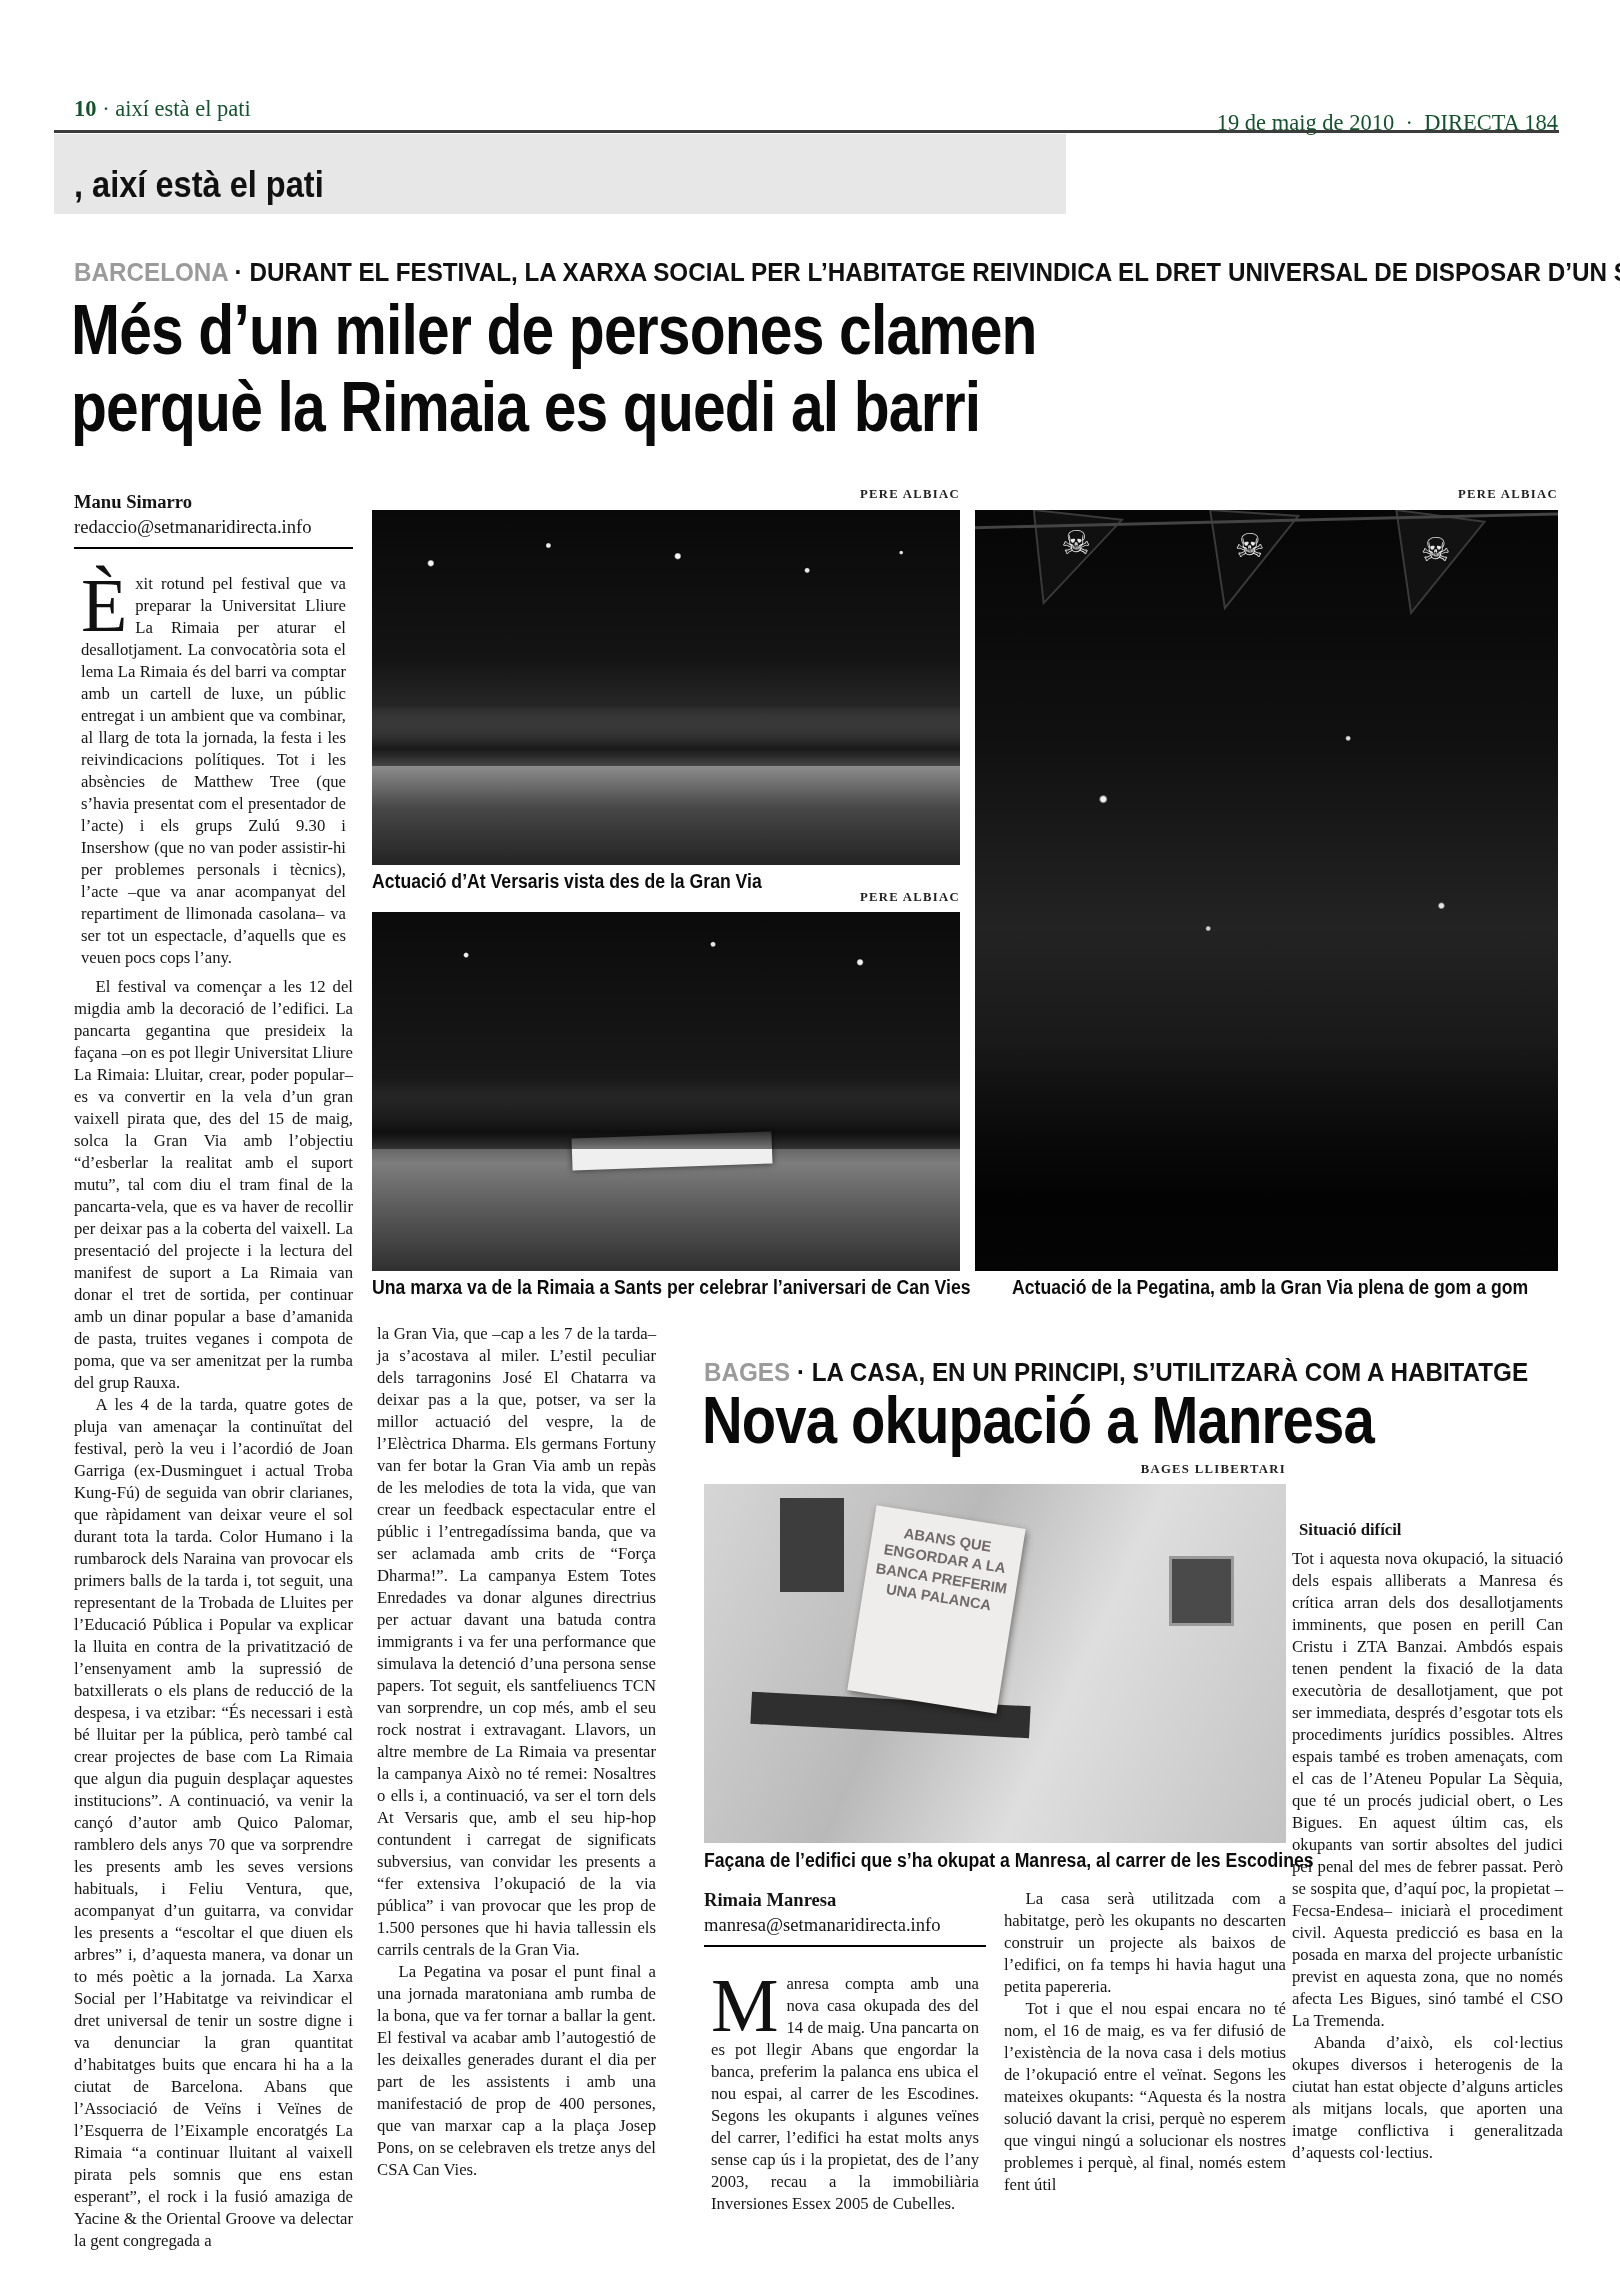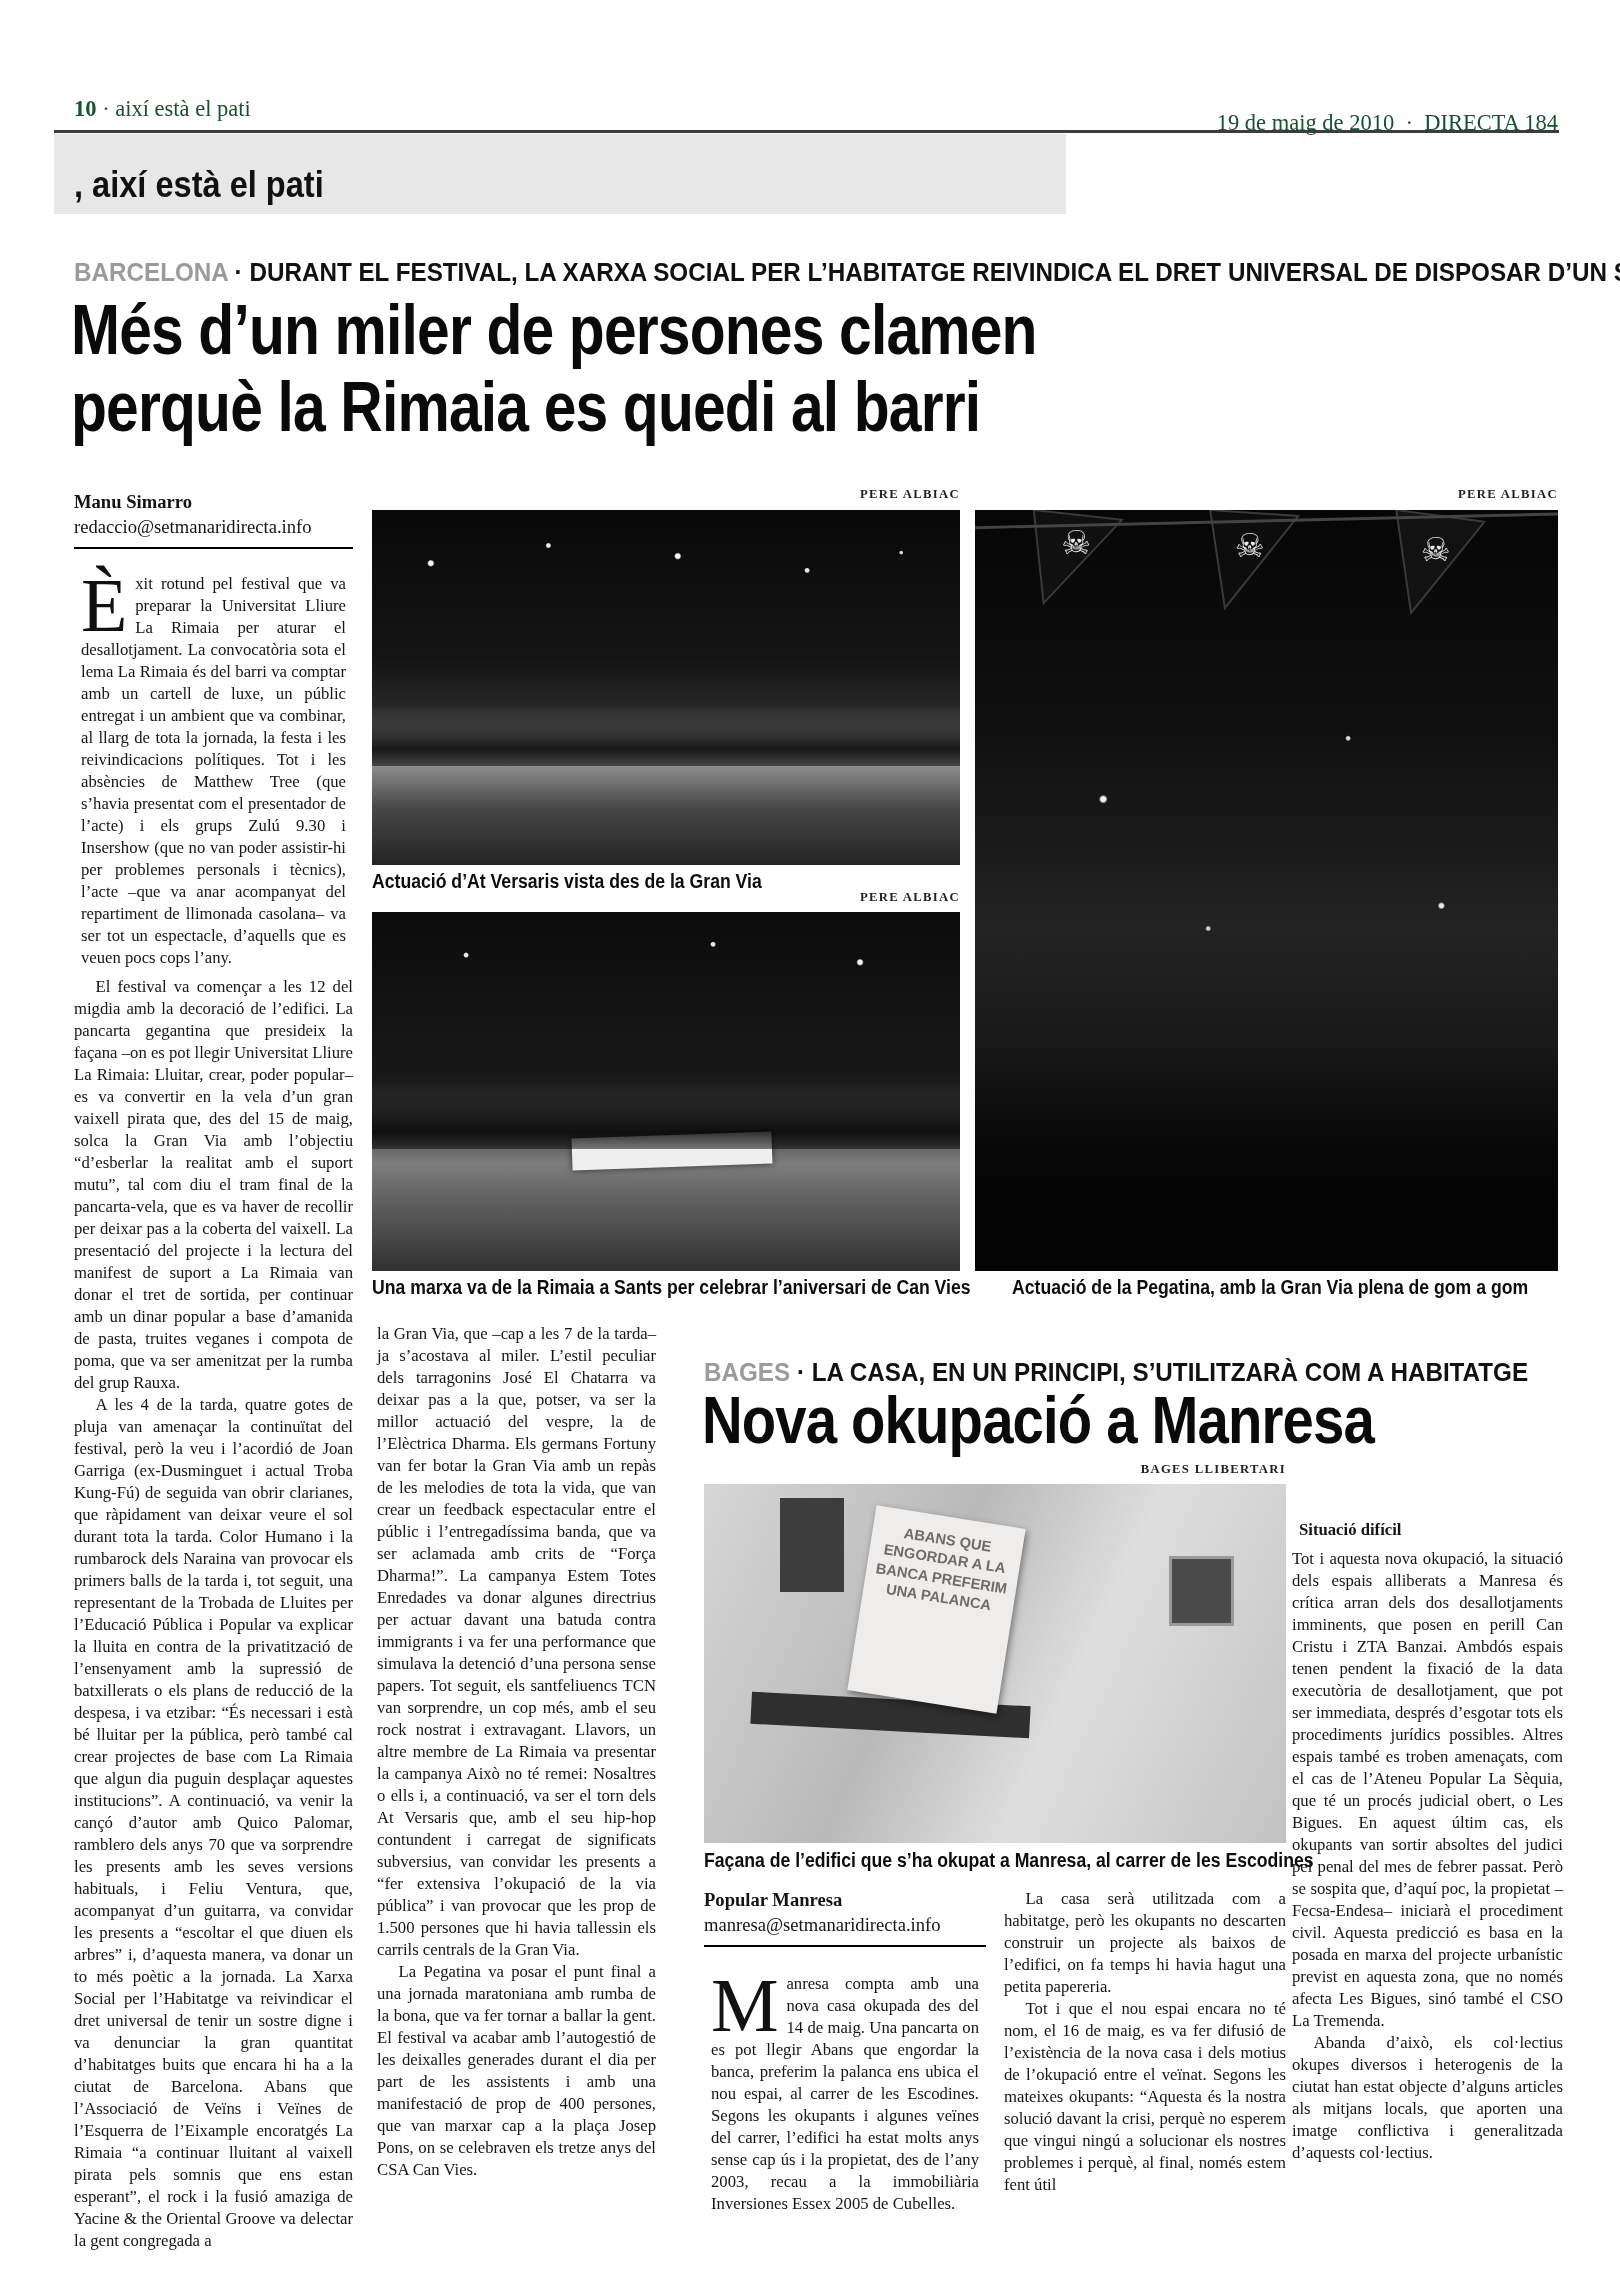--- a/index.html
+++ b/index.html
@@ -188,21 +188,21 @@
     <div class="facade-door"></div>
     <div class="facade-window"></div>
     <div class="facade-balcony"></div>
     <div class="facade-banner">ABANS QUE ENGORDAR A LA BANCA PREFERIM UNA PALANCA</div>
   </div>
   <div class="caption" style="left:704px;top:1849px;">
     <span class="cx cx90">Façana de l’edifici que s’ha okupat a Manresa, al carrer de les Escodines</span>
   </div>
 
   <div class="byline" style="left:704px;top:1888px;width:282px;">
-    <div class="bname">Popular Manresa</div>
+    <div class="bname">Rimaia Manresa</div>
     <div>manresa@setmanaridirecta.info</div>
     <div class="brule"></div>
   </div>
 
   <div class="bodycol" style="left:704px;top:1966px;width:282px;">
     <p class="lead">Manresa compta amb una nova casa okupada des del 14 de maig. Una pancarta on es pot llegir Abans que engordar la banca, preferim la palanca ens ubica el nou espai, al carrer de les Escodines. Segons les okupants i algunes veïnes del carrer, l’edifici ha estat molts anys sense cap ús i la propietat, des de l’any 2003, recau a la immobiliària Inversiones Essex 2005 de Cubelles.</p>
   </div>
 
   <div class="bodycol" style="left:1004px;top:1888px;width:282px;">
     <div class="plist">

